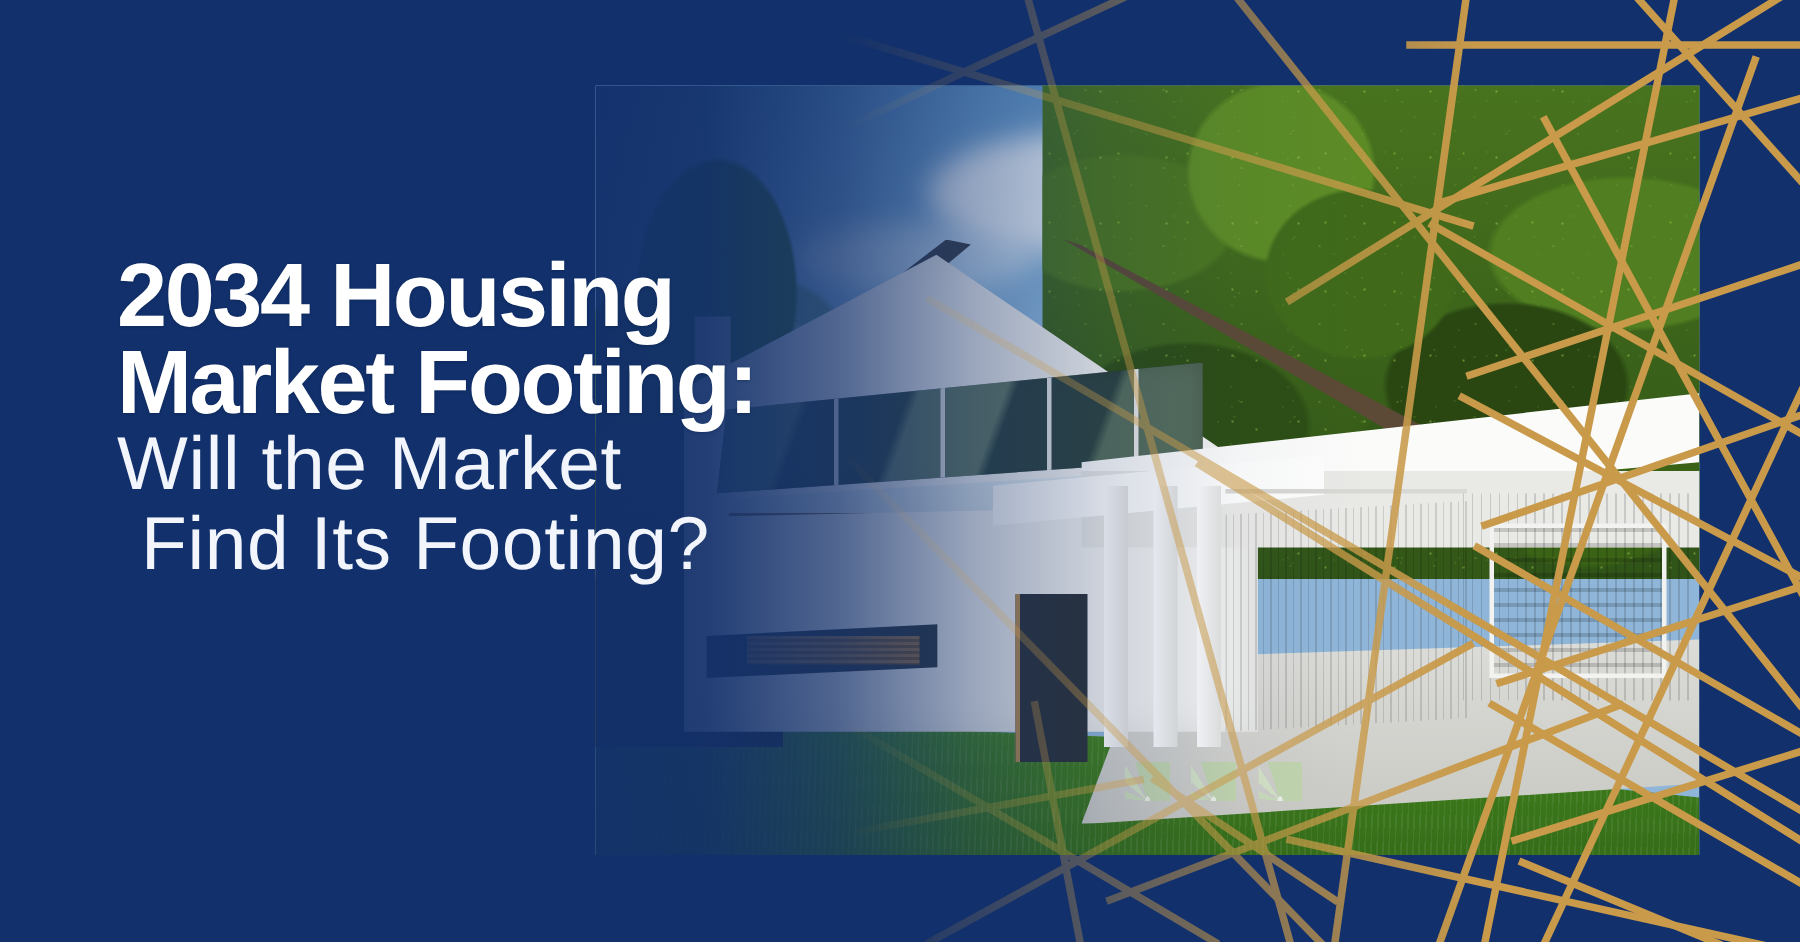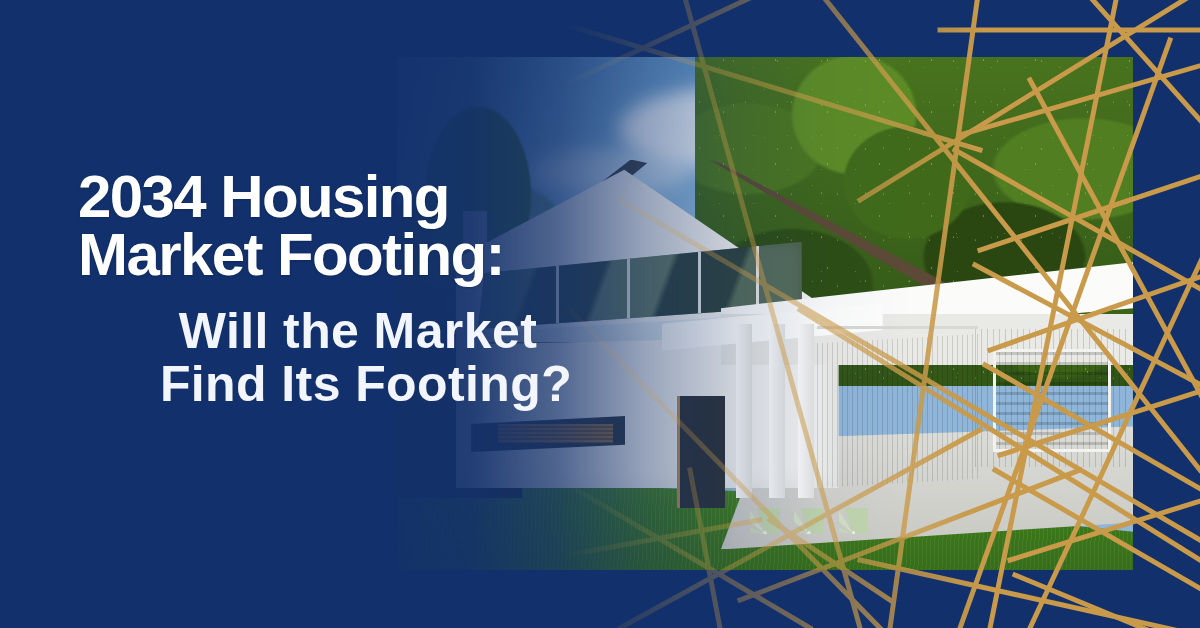--- a/index.html
+++ b/index.html
@@ -272,28 +272,26 @@
     color:#ffffff;
     font-family:"Liberation Sans", sans-serif;
     font-weight:700;
     font-size:60px;
     line-height:.96;
     letter-spacing:-1.6px;
     text-shadow:0 1px 2px rgba(10,28,66,.35);
   }
   .headline .ln{ display:block; white-space:nowrap; }
   .subhead{
-    margin-top:22px;
     color:#f2f5fb;
     font-family:"Liberation Sans", sans-serif;
-    font-weight:700;
+    font-weight:400;
     font-size:50px;
     line-height:1.06;
     letter-spacing:.4px;
-    text-align:center;
   }
   .subhead .ln{ display:block; white-space:nowrap; }
   .subhead .ln.indent{ padding-left:16px; }
 </style>
 </head>
 <body>
 
 <div id="banner">
 
   <div class="bg-navy"></div>

